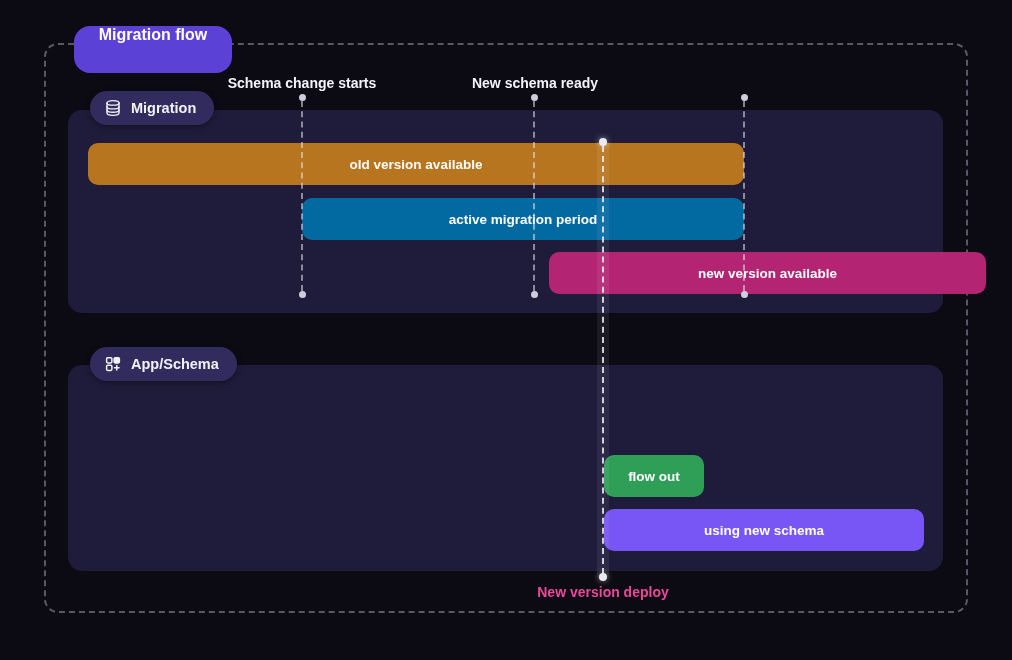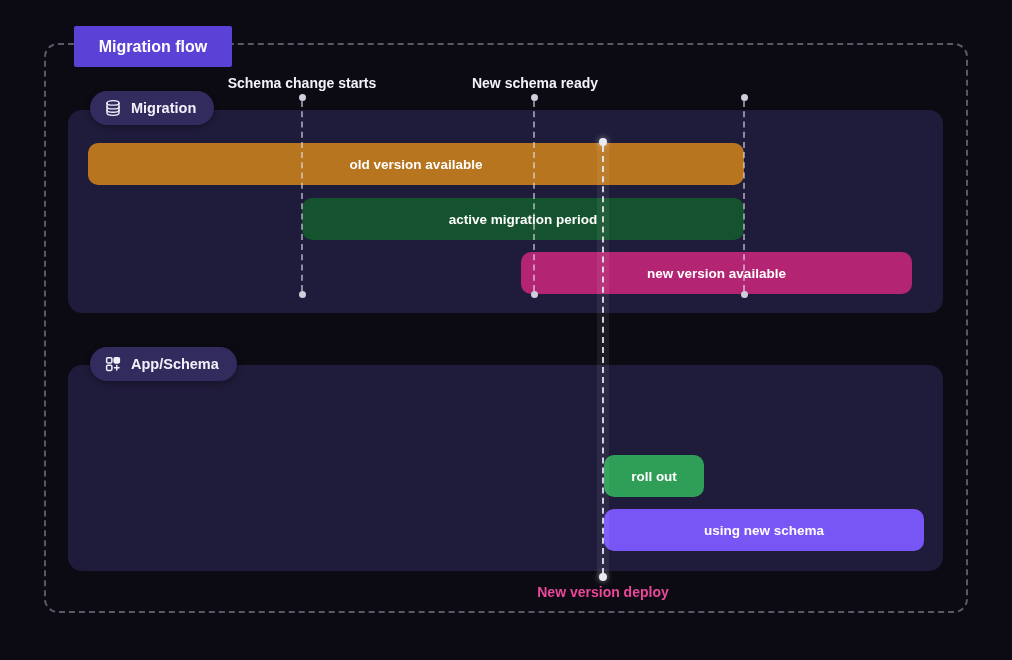--- a/index.html
+++ b/index.html
@@ -13,23 +13,23 @@
     color: #fff;
   }
   .frame {
     position: absolute;
     left: 44px; top: 43px; width: 924px; height: 570px;
     border: 2px dashed rgba(154, 153, 168, 0.55);
     border-radius: 14px;
   }
   .title-badge {
     position: absolute;
-    left: 74px; top: 26px; width: 158px; height: 41px;
-    border-radius: 2px;
-    display: flex; align-items: center; justify-content: center;
+    left: 74px; top: 26px; width: 158px; height: 47px;
+    border-radius: 16px;
+    display: flex; justify-content: center;
     font-size: 16px; font-weight: 700; color: #fff;
     z-index: 6;
   }
   .panel {
     position: absolute;
     left: 68px; width: 875px;
     background: #1f1b3a;
     border-radius: 14px;
     z-index: 1;
   }
@@ -143,29 +143,29 @@
         <rect x="3.5" y="13.5" width="7" height="7" rx="1.4"></rect>
         <path d="M17 14v6M14 17h6"></path>
       </svg>
     </span>
     <span>App/Schema</span>
   </div>
 
   <div class="bar" style="left: 88px; top: 143px; width: 656px; background: rgb(184, 117, 31);">
     <span>old version available</span>
   </div>
-  <div class="bar" style="left: 302px; top: 198px; width: 442px; background: #14532d;">
+  <div class="bar" style="left: 302px; top: 198px; width: 442px; background: #0369a1;">
     <span>active migration period</span>
   </div>
-  <div class="bar" style="left: 521px; top: 252px; width: 391px; background: rgb(179, 37, 114);">
+  <div class="bar" style="left: 549px; top: 252px; width: 437px; background: rgb(179, 37, 114);">
     <span>new version available</span>
   </div>
 
   <div class="bar" style="left: 604px; top: 455px; width: 100px; background: rgb(47, 159, 88);">
-    <span>roll out</span>
+    <span>flow out</span>
   </div>
   <div class="bar" style="left: 604px; top: 509px; width: 320px; background: rgb(120, 86, 246);">
     <span>using new schema</span>
   </div>
 
   <div class="vline" style="left:301px; top:101px; height:190px;"></div>
   <div class="vline" style="left:533px; top:101px; height:190px;"></div>
   <div class="vline" style="left:743px; top:101px; height:190px;"></div>
 
   <div class="deploy-glow"></div>

